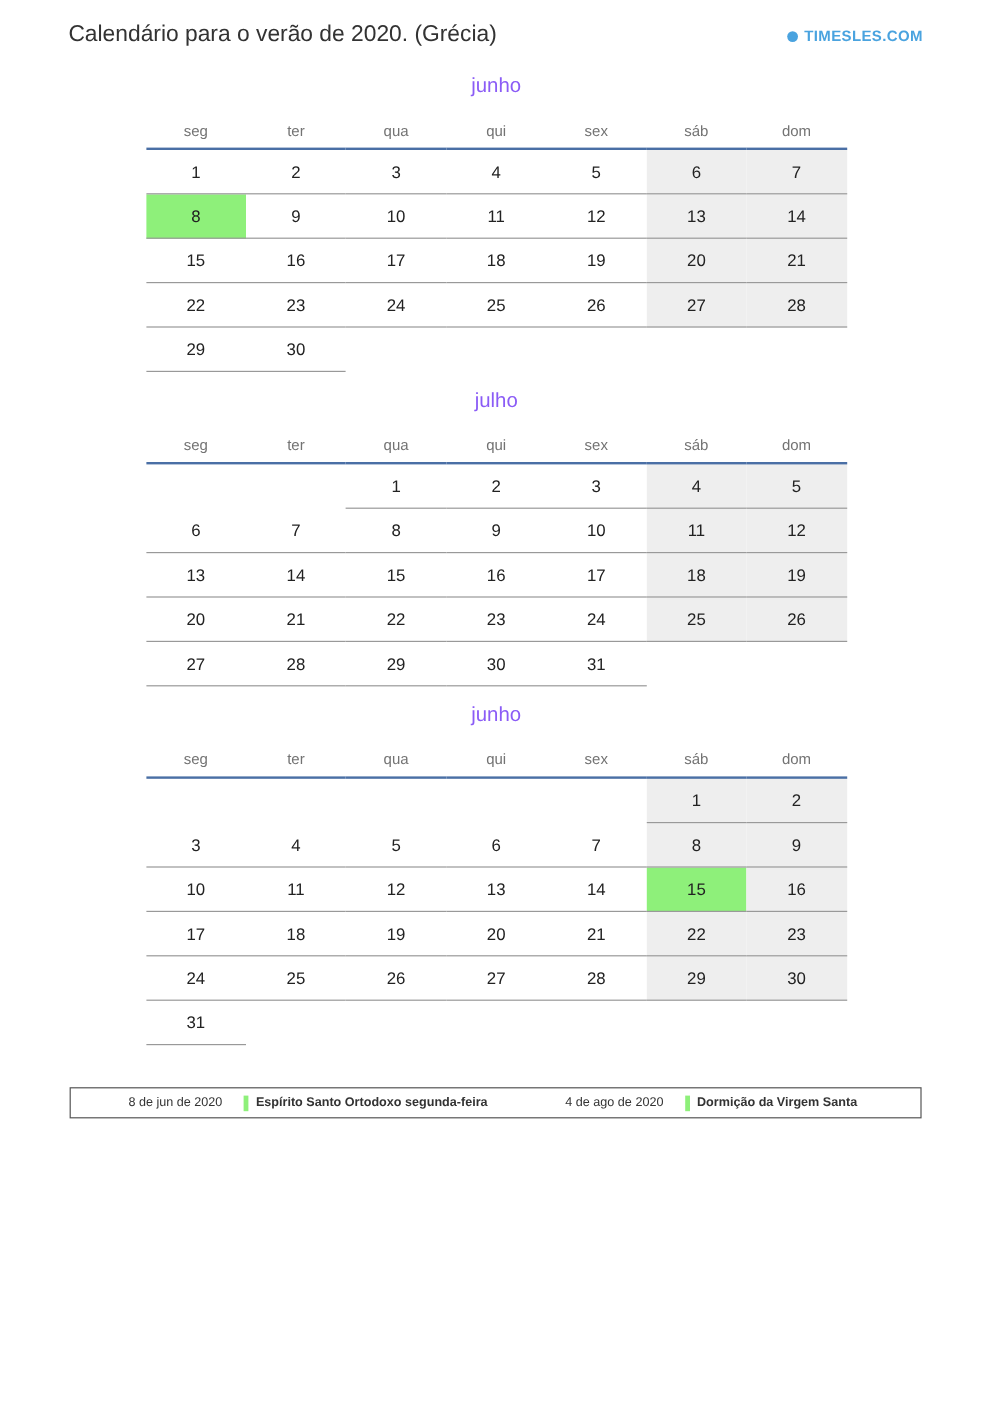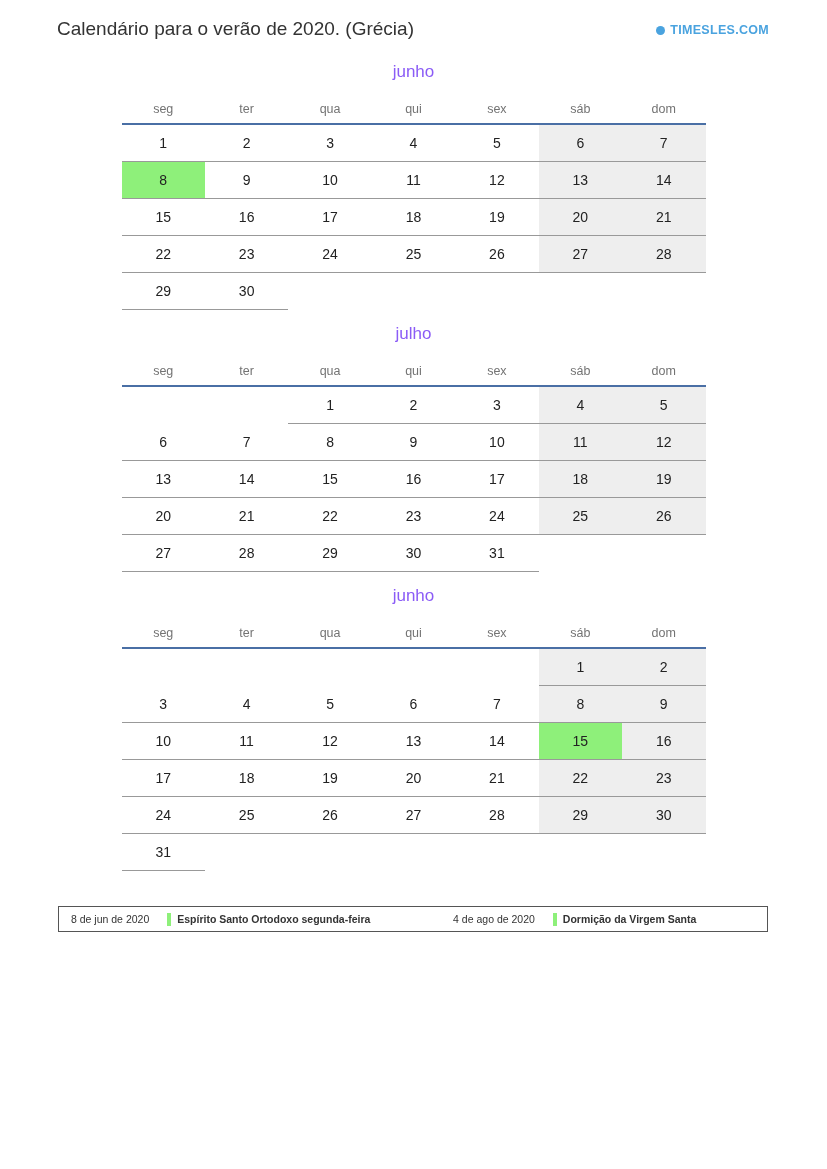--- a/index.html
+++ b/index.html
@@ -113,20 +113,21 @@
   .legend {
     position: absolute;
     left: 58px;
     top: 906px;
     width: 710px;
     height: 26px;
     border: 1px solid #555555;
     display: flex;
     align-items: center;
     box-sizing: border-box;
+    padding-left: 36px;
   }
   .legend-cell {
     display: flex;
     align-items: center;
     font-size: 10.5px;
     color: #333333;
     white-space: nowrap;
   }
   .legend-date {
     padding-left: 12px;

